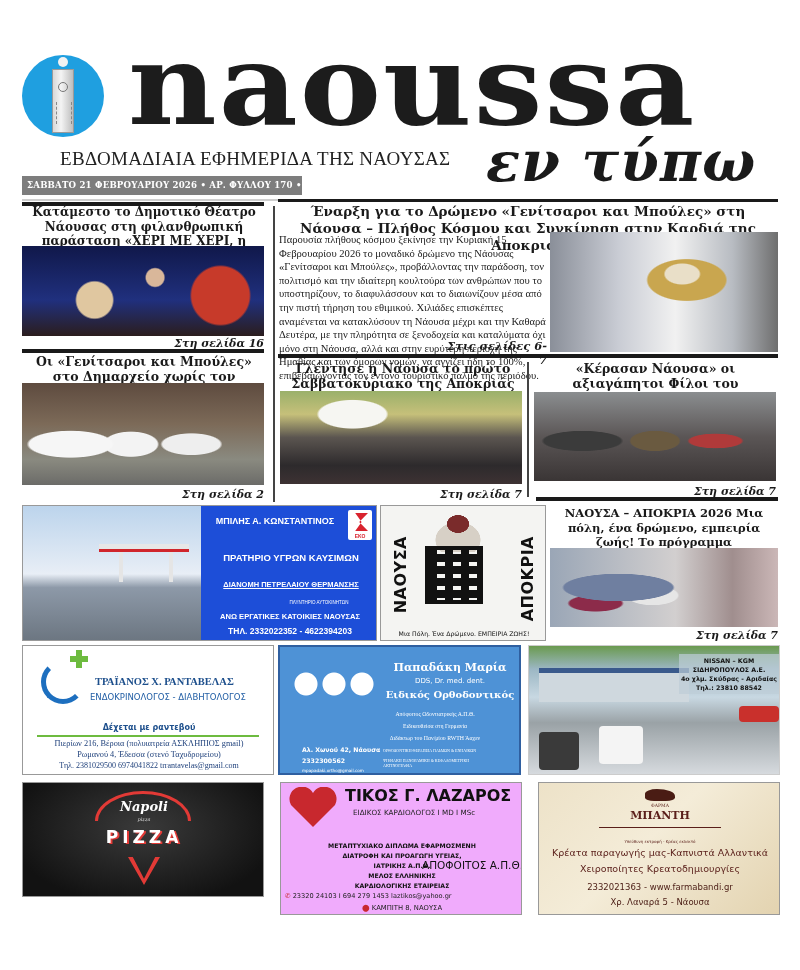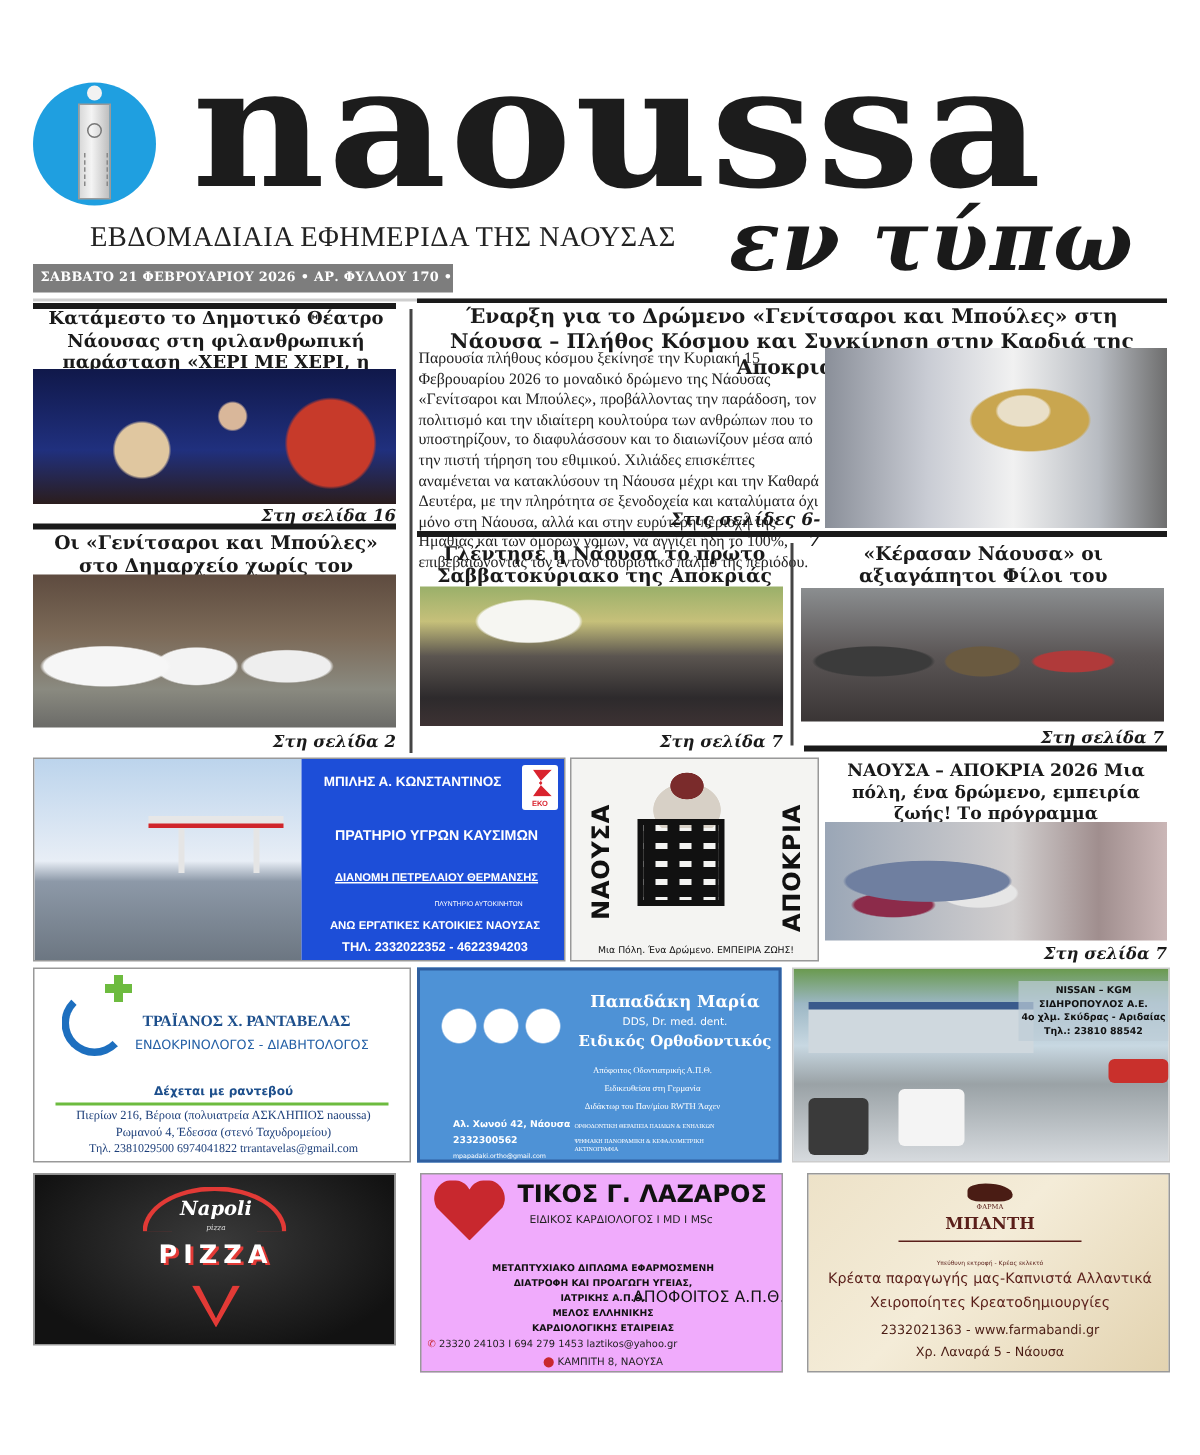--- a/index.html
+++ b/index.html
@@ -135,21 +135,21 @@
 <div class="abs page-ref" style="left:550px;top:629px;width:228px;">Στη σελίδα 7</div>
 
 <div class="abs ad doc-ad" style="left:22px;top:645px;width:252px;height:130px;">
   <div class="abs" style="left:18px;top:14px;width:44px;height:44px;border-radius:50%;border:5px solid #1d6fbf;border-right-color:transparent;border-top-color:transparent;"></div>
   <div class="abs" style="left:47px;top:10px;width:18px;height:6px;background:#6dbb3f;"></div>
   <div class="abs" style="left:53px;top:4px;width:6px;height:18px;background:#6dbb3f;"></div>
   <div class="abs" style="left:72px;top:30px;font-family:Liberation Serif, serif;font-weight:bold;font-size:10.5px;color:#1d4f8c;white-space:nowrap;">ΤΡΑΪΑΝΟΣ Χ. ΡΑΝΤΑΒΕΛΑΣ</div>
   <div class="abs" style="left:67px;top:46px;font-family:'DejaVu Sans',sans-serif;font-size:8.5px;color:#2460a6;white-space:nowrap;">ΕΝΔΟΚΡΙΝΟΛΟΓΟΣ - ΔΙΑΒΗΤΟΛΟΓΟΣ</div>
   <div class="abs" style="left:0;top:77px;width:252px;text-align:center;font-family:'DejaVu Sans',sans-serif;font-weight:bold;font-size:8px;color:#1d4f8c;">Δέχεται με ραντεβού</div>
   <div class="abs" style="left:14px;top:89px;width:222px;height:1.5px;background:#6dbb3f;"></div>
-  <div class="abs" style="left:0;top:93px;width:252px;text-align:center;font-family:'Liberation Serif',serif;font-size:8.3px;color:#1d3f7a;">Πιερίων 216, Βέροια (πολυιατρεία ΑΣΚΛΗΠΙΟΣ naoussa)</div>
+  <div class="abs" style="left:0;top:93px;width:252px;text-align:center;font-family:'Liberation Serif',serif;font-size:8.3px;color:#1d3f7a;">Πιερίων 216, Βέροια (πολυιατρεία ΑΣΚΛΗΠΙΟΣ gmail)</div>
   <div class="abs" style="left:0;top:104px;width:252px;text-align:center;font-family:'Liberation Serif',serif;font-size:8.3px;color:#1d3f7a;">Ρωμανού 4, Έδεσσα (στενό Ταχυδρομείου)</div>
   <div class="abs" style="left:0;top:115px;width:252px;text-align:center;font-family:'Liberation Serif',serif;font-size:8px;color:#1d3f7a;white-space:nowrap;">Τηλ. 2381029500  6974041822  trrantavelas@gmail.com</div>
 </div>
 
 <div class="abs ad dent-ad" style="left:278px;top:645px;width:243px;height:130px;">
   <div class="abs" style="left:14px;top:24px;width:80px;height:26px;background:radial-gradient(circle at 15% 50%,#fff 0 11px,transparent 12px),radial-gradient(circle at 50% 50%,#fff 0 11px,transparent 12px),radial-gradient(circle at 85% 50%,#fff 0 11px,transparent 12px);"></div>
   <div class="abs" style="left:100px;top:14px;width:140px;text-align:center;font-family:'DejaVu Serif',serif;font-weight:bold;font-size:11px;">Παπαδάκη Μαρία</div>
   <div class="abs" style="left:100px;top:30px;width:140px;text-align:center;font-family:'DejaVu Sans',sans-serif;font-size:7px;">DDS, Dr. med. dent.</div>
   <div class="abs" style="left:100px;top:42px;width:140px;text-align:center;font-family:'DejaVu Serif',serif;font-weight:bold;font-size:10px;">Ειδικός Ορθοδοντικός</div>
   <div class="abs" style="left:70px;top:64px;width:170px;text-align:center;font-family:'Liberation Serif',serif;font-size:5.8px;">Απόφοιτος Οδοντιατρικής Α.Π.Θ.</div>

